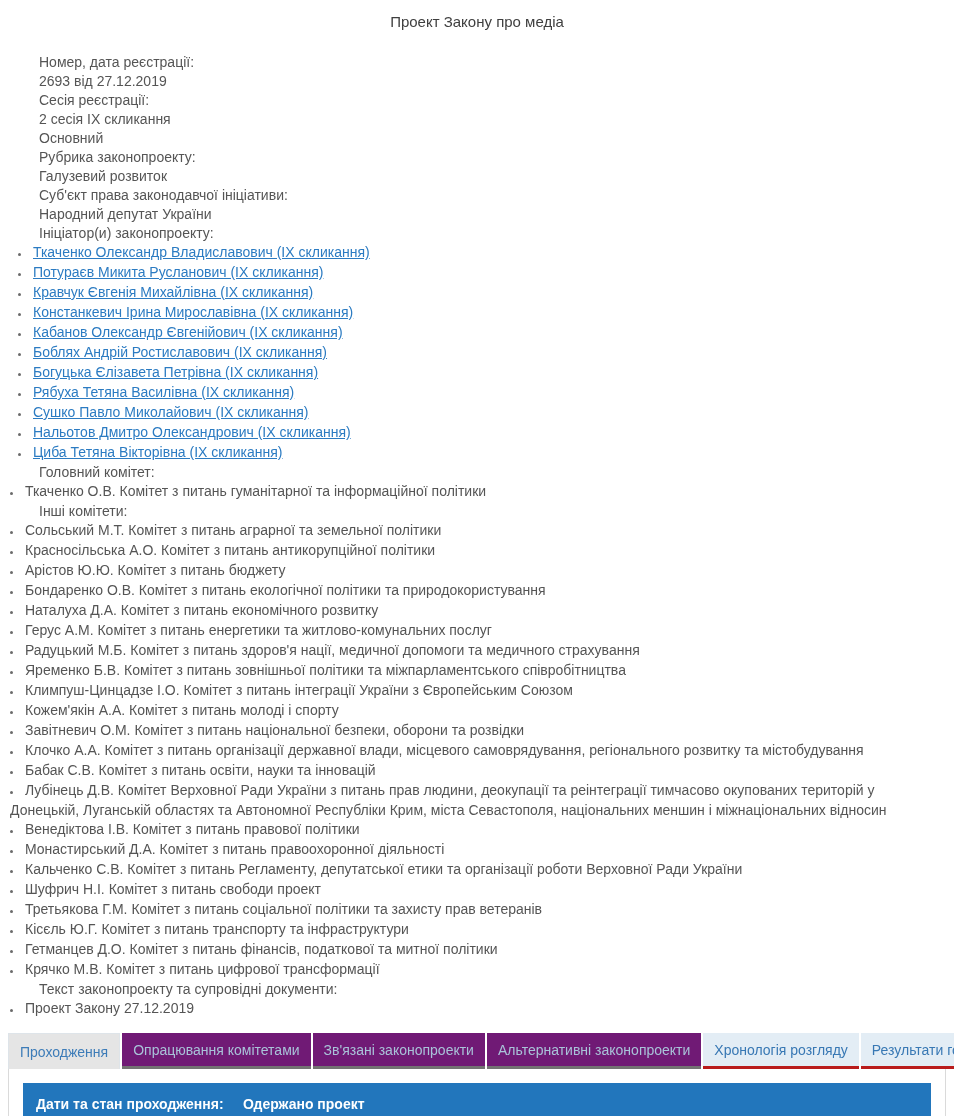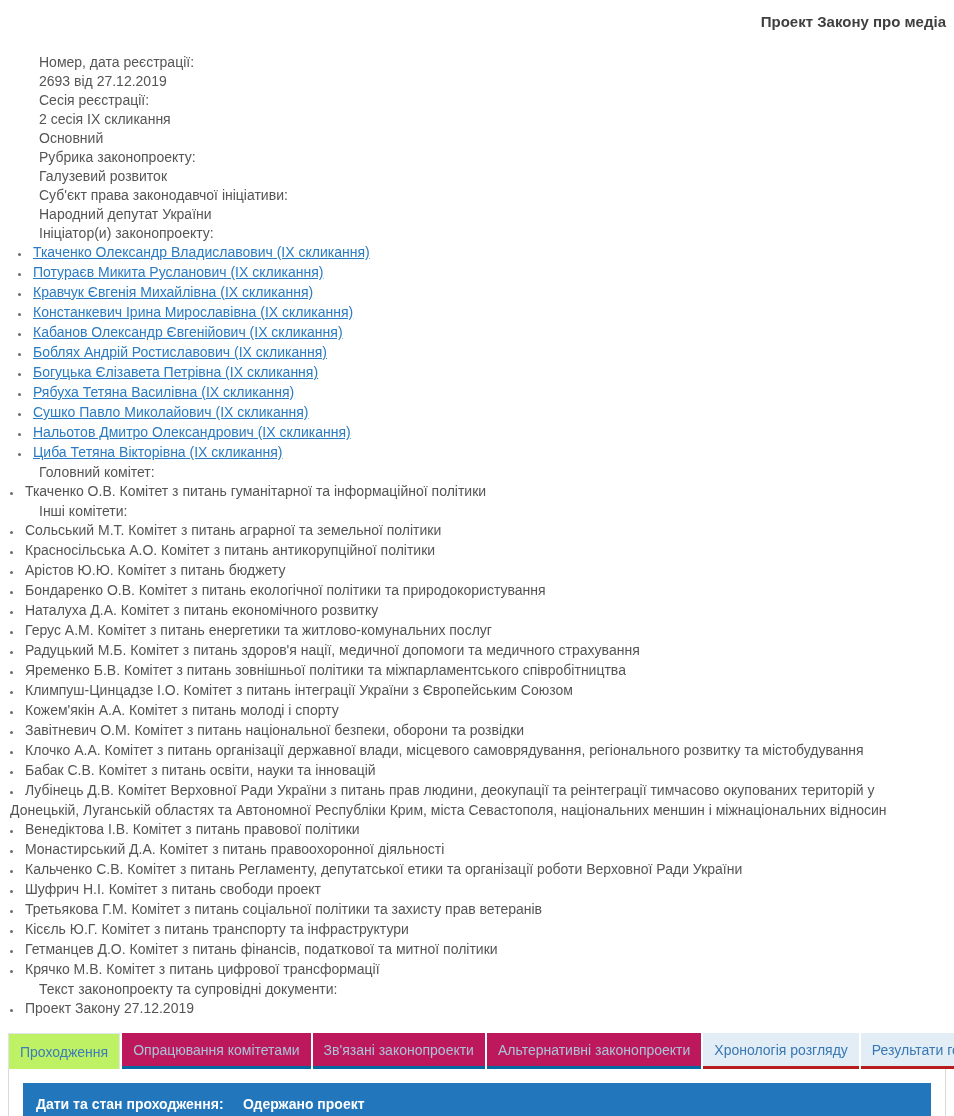--- a/index.html
+++ b/index.html
@@ -5,22 +5,22 @@
   html, body { margin:0; padding:0; background:#ffffff; }
   body {
     width:954px;
     font-family:"Liberation Sans", sans-serif;
     font-size:14px;
     color:#555555;
   }
   .container { padding:0 8px; }
 
   .page-title {
-    text-align:right;
-    font-weight:bold;
+    text-align:center;
+    font-weight:normal;
     font-size:15px;
     color:#3f3f3f;
     padding:13px 0 23px 0;
   }
 
   .meta-pair div, .section-label, .plain-list li, .init-list li { line-height:19px; }
 
   .meta-label, .meta-value, .section-label { color:#555555;margin-left:31px; }
 
   ul { margin:0; padding:0; list-style-position:inside; }
@@ -46,30 +46,30 @@
     height:36px;
     display:flex;
     align-items:center;
     justify-content:center;
     padding:0 11px;
     margin-right:2px;
     font-size:14px;
     white-space:nowrap;
   }
   .tab.active {
-    background:#bef264;
+    background:#e5e5e5;
     color:#3d7cb8;
     border:1px solid #dee4e9;
     border-bottom:none;
     cursor:default;
   }
   .tab.disabled {
-    background:#be185d;
+    background:#701a75;
     color:#a9c3d9;
-    border-bottom:3px solid #0369a1;
+    border-bottom:3px solid #737373;
     cursor:default;
   }
   .tab.link {
     background:#e3edf5;
     color:#3878b4;
     border-bottom:3px solid #b91c1c;
     cursor:pointer;
   }
 
   

